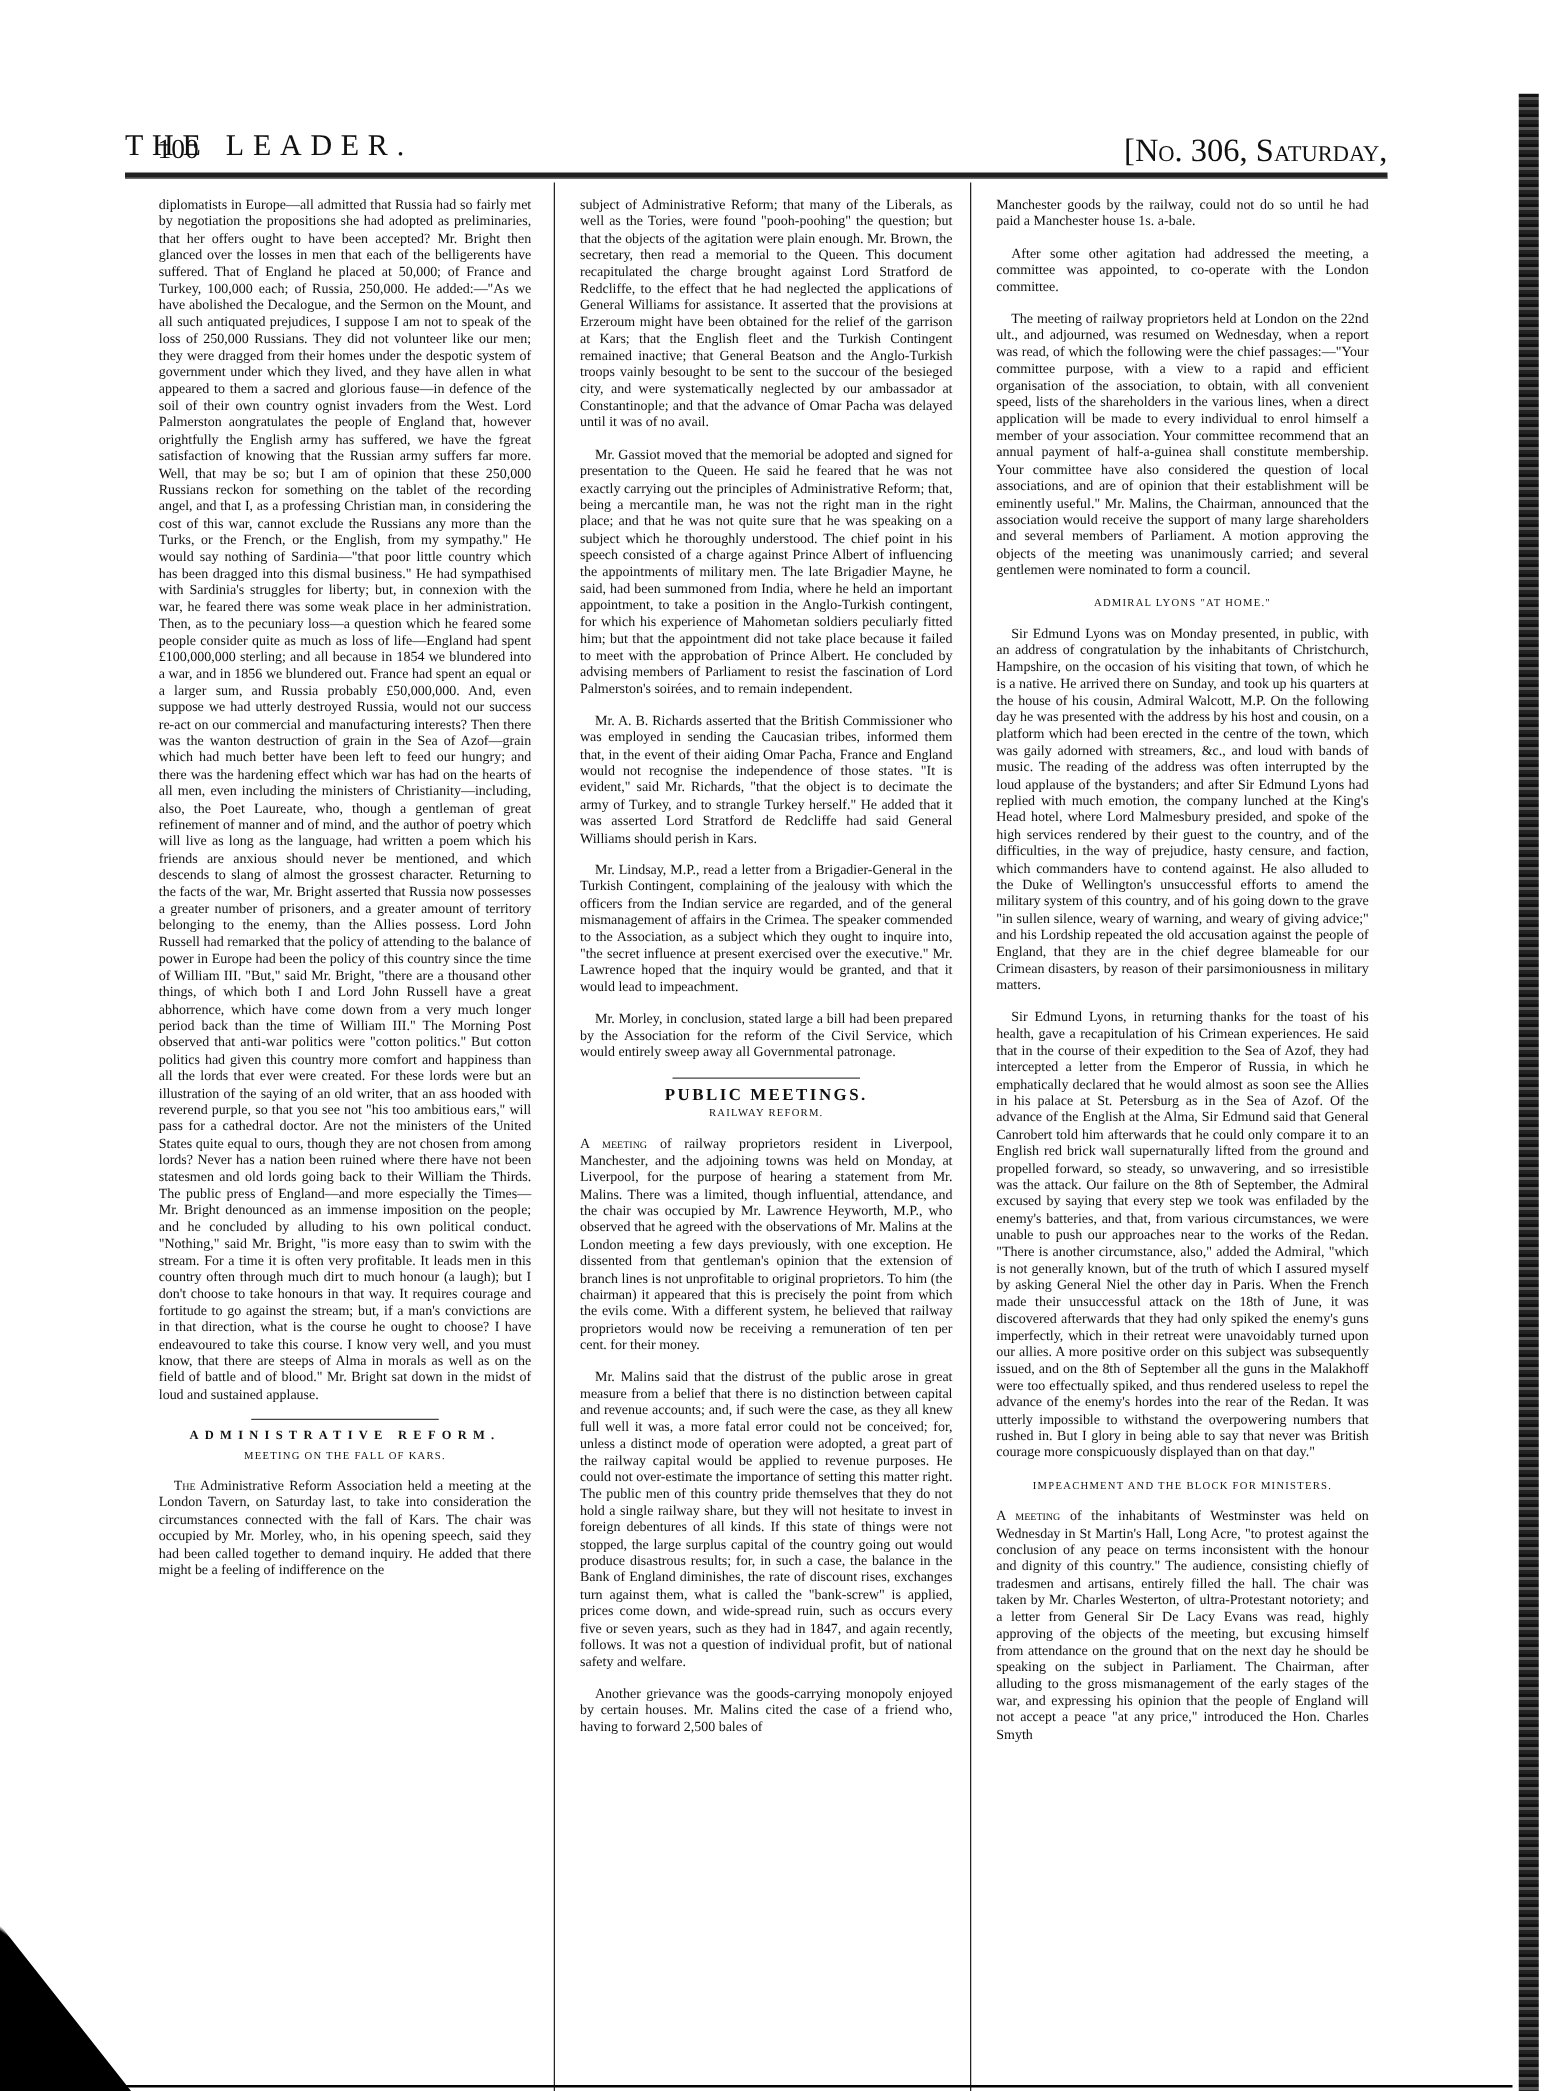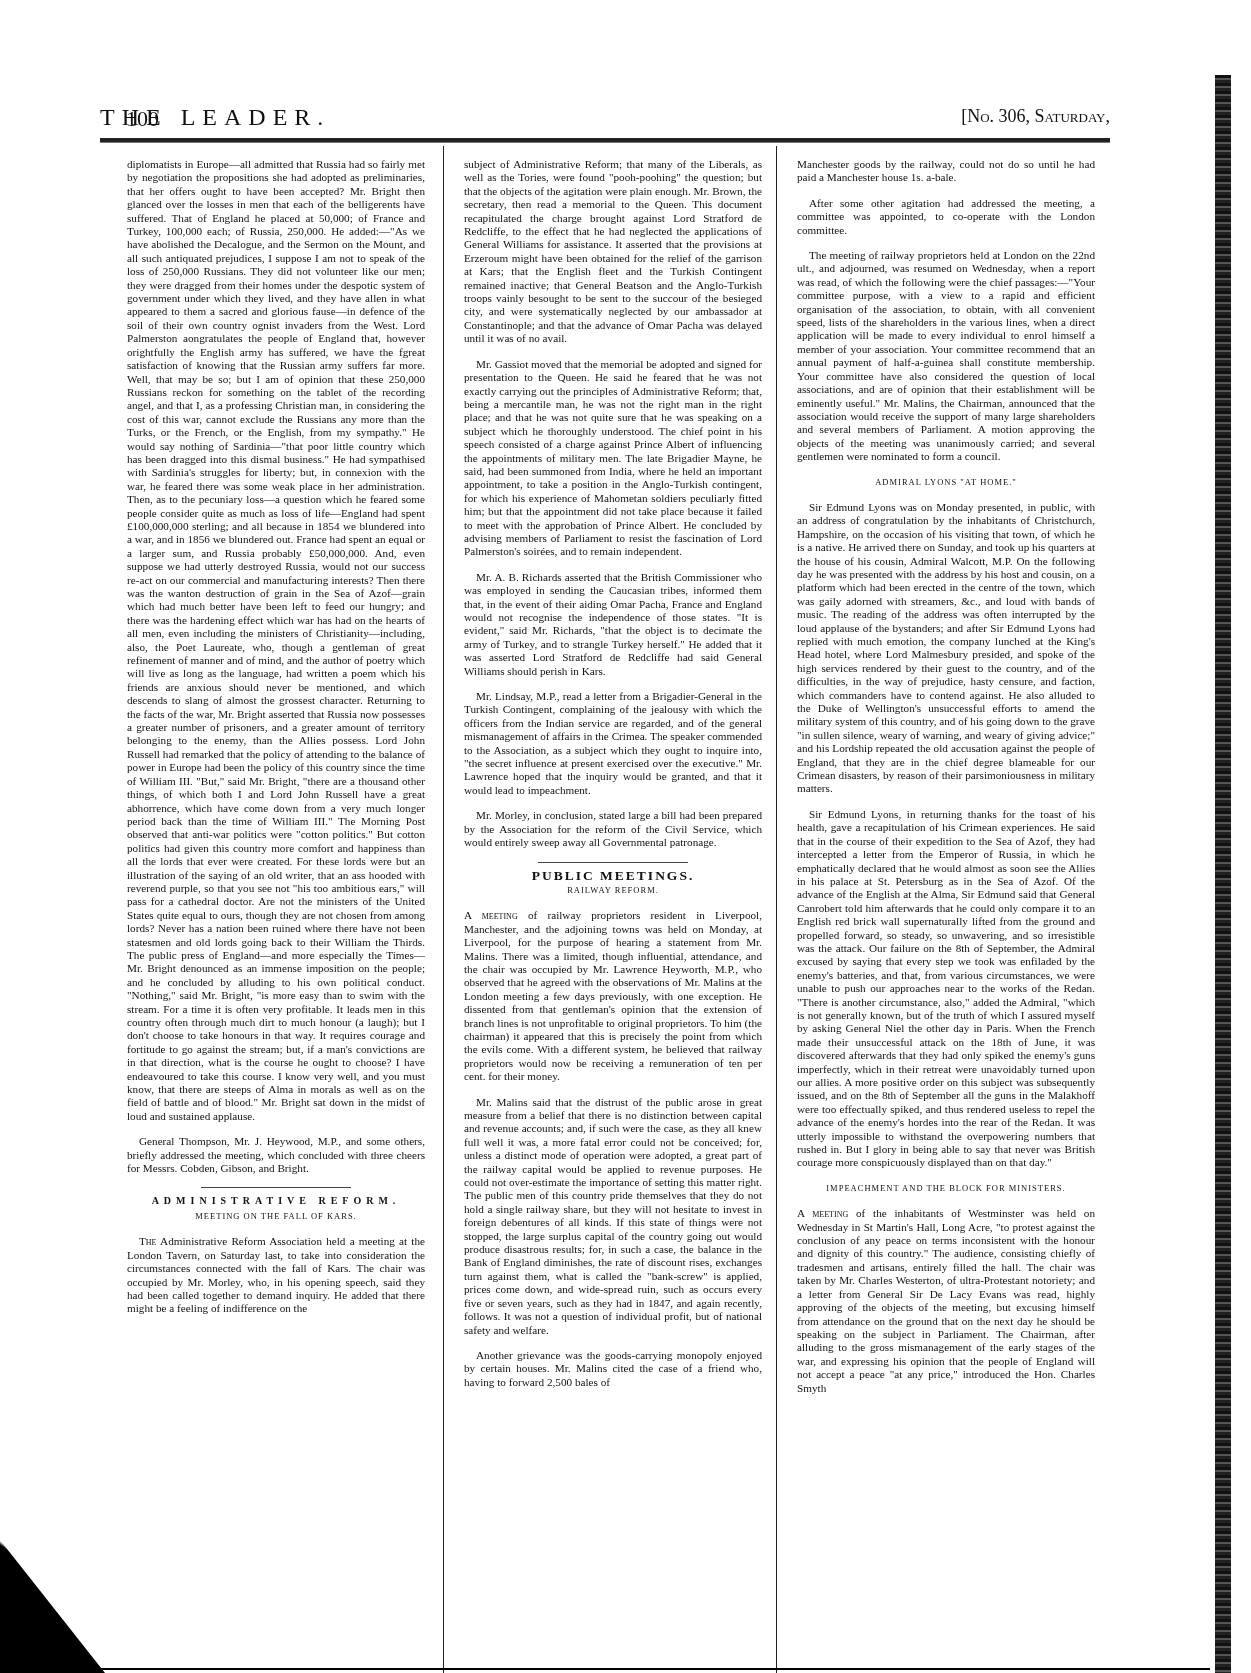--- a/index.html
+++ b/index.html
@@ -6,21 +6,21 @@
   body {
     width: 1251px; height: 1673px; position: relative; overflow: hidden;
     font-family: "Liberation Serif", "DejaVu Serif", serif;
     color: #111;
   }
   .masthead {
     position: absolute; left: 100px; top: 98px; width: 1010px; height: 34px;
   }
   .masthead .pageno { position: absolute; left: 14px; top: 8px; font-size: 22px; margin-left: 12px; }
   .masthead .title { position: absolute; left: 0; right: 0; top: 6px; text-align: left; font-size: 24px; letter-spacing: 7px; }
-  .masthead .issue { position: absolute; right: 0; top: 8px; font-size: 18px; font-variant: small-caps; }
+  .masthead .issue { position: absolute; right: 0; top: 8px; font-size: 26px; font-variant: small-caps; }
   .rule-top {
     position: absolute; left: 100px; top: 138px; width: 1010px; height: 4px;
     background: #222; border-bottom: 1px solid #777;
   }
   .col {
     position: absolute; top: 146px; width: 322px;
     font-size: 11.2px; line-height: 13.4px; text-align: justify;
   }
   .col1 { left: 115px; }
   .col2 { left: 452px; }
@@ -54,21 +54,20 @@
   <div class="title">THE LEADER.</div>
   <span class="issue">[No. 306, Saturday,</span>
 </div>
 <div class="rule-top"></div>
 
 <div class="col-rule cr1"></div>
 <div class="col-rule cr2"></div>
 
 <div class="col col1">
   <p class="noindent">diplomatists in Europe—all admitted that Russia had so fairly met by negotiation the propositions she had adopted as preliminaries, that her offers ought to have been accepted? Mr. Bright then glanced over the losses in men that each of the belligerents have suffered. That of England he placed at 50,000; of France and Turkey, 100,000 each; of Russia, 250,000. He added:—"As we have abolished the Decalogue, and the Sermon on the Mount, and all such antiquated prejudices, I suppose I am not to speak of the loss of 250,000 Russians. They did not volunteer like our men; they were dragged from their homes under the despotic system of government under which they lived, and they have allen in what appeared to them a sacred and glorious fause—in defence of the soil of their own country ognist invaders from the West. Lord Palmerston aongratulates the people of England that, however orightfully the English army has suffered, we have the fgreat satisfaction of knowing that the Russian army suffers far more. Well, that may be so; but I am of opinion that these 250,000 Russians reckon for something on the tablet of the recording angel, and that I, as a professing Christian man, in considering the cost of this war, cannot exclude the Russians any more than the Turks, or the French, or the English, from my sympathy." He would say nothing of Sardinia—"that poor little country which has been dragged into this dismal business." He had sympathised with Sardinia's struggles for liberty; but, in connexion with the war, he feared there was some weak place in her administration. Then, as to the pecuniary loss—a question which he feared some people consider quite as much as loss of life—England had spent £100,000,000 sterling; and all because in 1854 we blundered into a war, and in 1856 we blundered out. France had spent an equal or a larger sum, and Russia probably £50,000,000. And, even suppose we had utterly destroyed Russia, would not our success re-act on our commercial and manufacturing interests? Then there was the wanton destruction of grain in the Sea of Azof—grain which had much better have been left to feed our hungry; and there was the hardening effect which war has had on the hearts of all men, even including the ministers of Christianity—including, also, the Poet Laureate, who, though a gentleman of great refinement of manner and of mind, and the author of poetry which will live as long as the language, had written a poem which his friends are anxious should never be mentioned, and which descends to slang of almost the grossest character. Returning to the facts of the war, Mr. Bright asserted that Russia now possesses a greater number of prisoners, and a greater amount of territory belonging to the enemy, than the Allies possess. Lord John Russell had remarked that the policy of attending to the balance of power in Europe had been the policy of this country since the time of William III. "But," said Mr. Bright, "there are a thousand other things, of which both I and Lord John Russell have a great abhorrence, which have come down from a very much longer period back than the time of William III." The Morning Post observed that anti-war politics were "cotton politics." But cotton politics had given this country more comfort and happiness than all the lords that ever were created. For these lords were but an illustration of the saying of an old writer, that an ass hooded with reverend purple, so that you see not "his too ambitious ears," will pass for a cathedral doctor. Are not the ministers of the United States quite equal to ours, though they are not chosen from among lords? Never has a nation been ruined where there have not been statesmen and old lords going back to their William the Thirds. The public press of England—and more especially the Times—Mr. Bright denounced as an immense imposition on the people; and he concluded by alluding to his own political conduct. "Nothing," said Mr. Bright, "is more easy than to swim with the stream. For a time it is often very profitable. It leads men in this country often through much dirt to much honour (a laugh); but I don't choose to take honours in that way. It requires courage and fortitude to go against the stream; but, if a man's convictions are in that direction, what is the course he ought to choose? I have endeavoured to take this course. I know very well, and you must know, that there are steeps of Alma in morals as well as on the field of battle and of blood." Mr. Bright sat down in the midst of loud and sustained applause.</p>
-  <p>General Thompson, Mr. J. Heywood, M.P., and some others, briefly addressed the meeting, which concluded with three cheers for Messrs. Cobden, Gibson, and Bright.</p>
   <div class="short-rule"></div>
   <div class="head-big head-spaced">ADMINISTRATIVE REFORM.</div>
   <div class="head-small">MEETING ON THE FALL OF KARS.</div>
   <p><span class="sc">The</span> <span>Administrative Reform Association held a meeting at the London Tavern, on Saturday last, to take into consideration the circumstances connected with the fall of Kars. The chair was occupied by Mr. Morley, who, in his opening speech, said they had been called together to demand inquiry. He added that there might be a feeling of indifference on the</span></p>
 </div>
 
 <div class="col col2">
   <p class="noindent">subject of Administrative Reform; that many of the Liberals, as well as the Tories, were found "pooh-poohing" the question; but that the objects of the agitation were plain enough. Mr. Brown, the secretary, then read a memorial to the Queen. This document recapitulated the charge brought against Lord Stratford de Redcliffe, to the effect that he had neglected the applications of General Williams for assistance. It asserted that the provisions at Erzeroum might have been obtained for the relief of the garrison at Kars; that the English fleet and the Turkish Contingent remained inactive; that General Beatson and the Anglo-Turkish troops vainly besought to be sent to the succour of the besieged city, and were systematically neglected by our ambassador at Constantinople; and that the advance of Omar Pacha was delayed until it was of no avail.</p>
   <p>Mr. Gassiot moved that the memorial be adopted and signed for presentation to the Queen. He said he feared that he was not exactly carrying out the principles of Administrative Reform; that, being a mercantile man, he was not the right man in the right place; and that he was not quite sure that he was speaking on a subject which he thoroughly understood. The chief point in his speech consisted of a charge against Prince Albert of influencing the appointments of military men. The late Brigadier Mayne, he said, had been summoned from India, where he held an important appointment, to take a position in the Anglo-Turkish contingent, for which his experience of Mahometan soldiers peculiarly fitted him; but that the appointment did not take place because it failed to meet with the approbation of Prince Albert. He concluded by advising members of Parliament to resist the fascination of Lord Palmerston's soirées, and to remain independent.</p>
   <p>Mr. A. B. Richards asserted that the British Commissioner who was employed in sending the Caucasian tribes, informed them that, in the event of their aiding Omar Pacha, France and England would not recognise the independence of those states. "It is evident," said Mr. Richards, "that the object is to decimate the army of Turkey, and to strangle Turkey herself." He added that it was asserted Lord Stratford de Redcliffe had said General Williams should perish in Kars.</p>

